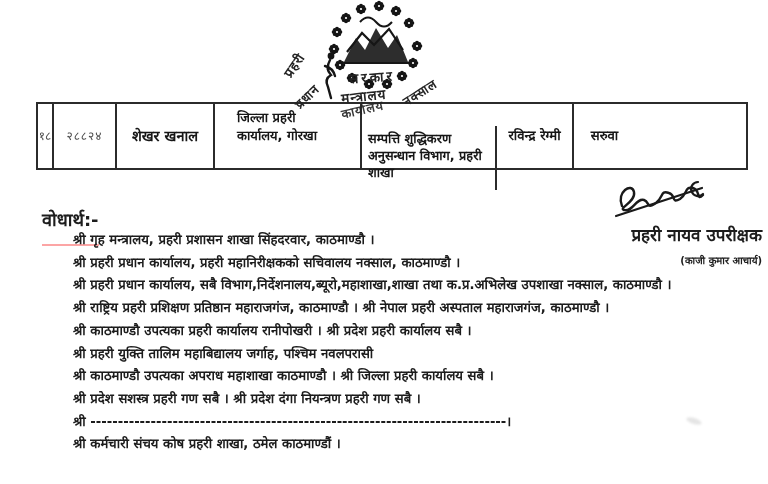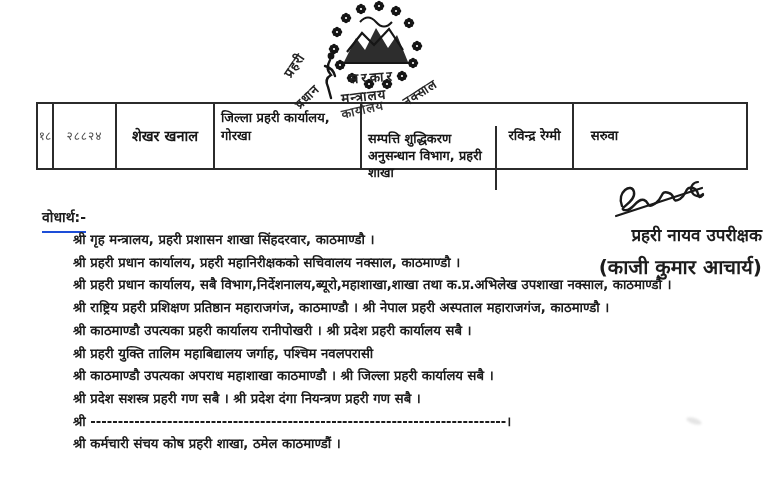--- a/index.html
+++ b/index.html
@@ -28,33 +28,33 @@
   .cell{
     box-sizing:border-box;border-right:2px solid #2b2b2b;height:100%;
     display:flex;align-items:center;justify-content:center;text-align:center;
     font-weight:700;font-size:13px;line-height:16px;padding:2px 3px;color:#161616;
   }
   .cell:last-child{border-right:none;}
   .c-serial{width:16px;font-size:12px;font-weight:500;color:#4a4a4a;}
   .c-code{width:63px;font-size:12px;font-weight:500;color:#4a4a4a;letter-spacing:1px;}
   .c-id{width:95px;font-size:11px;font-weight:500;color:#4a4a4a;letter-spacing:1px;}
   .c-name{width:98px;font-size:14.5px;}
-  .c-from{width:147px;align-items:flex-start;justify-content:flex-start;text-align:left;padding:5px 6px;line-height:18px;}
+  .c-from{width:147px;align-items:flex-start;justify-content:flex-start;text-align:left;padding:5px 22px;line-height:18px;}
   .c-to{width:135px;align-items:flex-start;justify-content:flex-start;text-align:left;padding:4px 6px;line-height:17px;font-size:12.8px;margin-top:22px;}
   .c-by{width:77px;font-size:13.2px;}
   .c-remark{width:61px;font-size:13.2px;}
   
   #sign-scribble{position:absolute;left:606px;top:176px;width:104px;height:46px;z-index:7;}
   #sign-block{position:absolute;left:584px;top:223px;width:178px;text-align:right;z-index:7;}
   #sign-title{font-size:17px;font-weight:700;white-space:nowrap;}
-  #sign-name{font-size:20px;font-weight:700;white-space:nowrap;margin-top:7px;}
+  #sign-name{font-size:10px;font-weight:700;white-space:nowrap;margin-top:7px;}
   
   #cc-heading{
-    position:absolute;left:42px;top:207px;font-size:14px;font-weight:800;
-    border-bottom:2px solid #1d4ed8;padding-bottom:5px;z-index:5;
+    position:absolute;left:42px;top:207px;font-size:18px;font-weight:800;
+    border-bottom:2px solid #fca5a5;padding-bottom:13px;z-index:5;
   }
   #cc-list{position:absolute;left:42px;top:229px;width:700px;z-index:5;margin-left:31px;}
   .cc-line{
     font-size:13.2px;font-weight:600;line-height:22.7px;white-space:nowrap;
     color:#1c1c1c;
   }
   
   #smudge{position:absolute;left:686px;top:418px;width:16px;height:6px;border-radius:50%;
     background:rgba(0,0,0,0.10);transform:rotate(18deg);filter:blur(1px);}
 </style>

